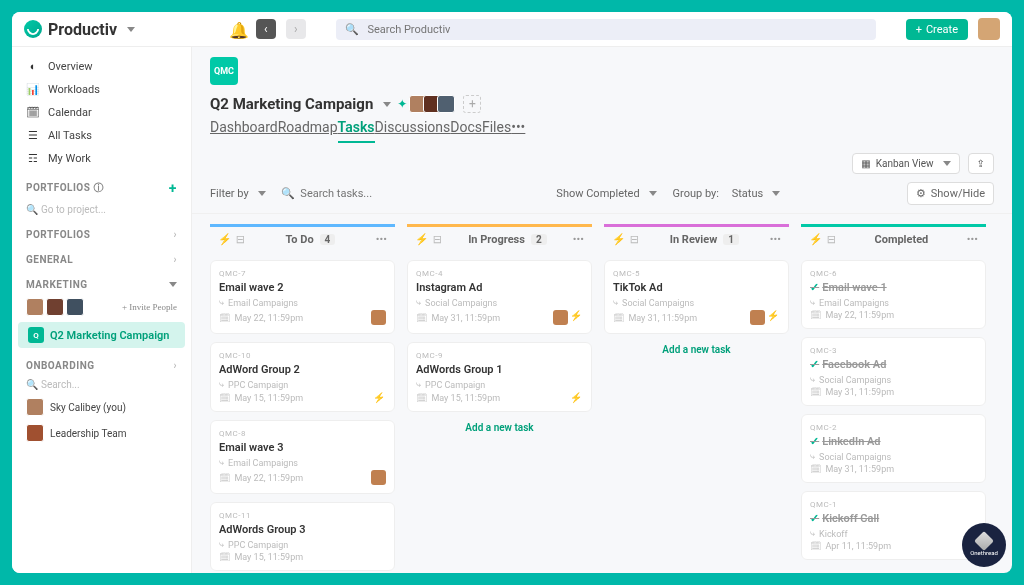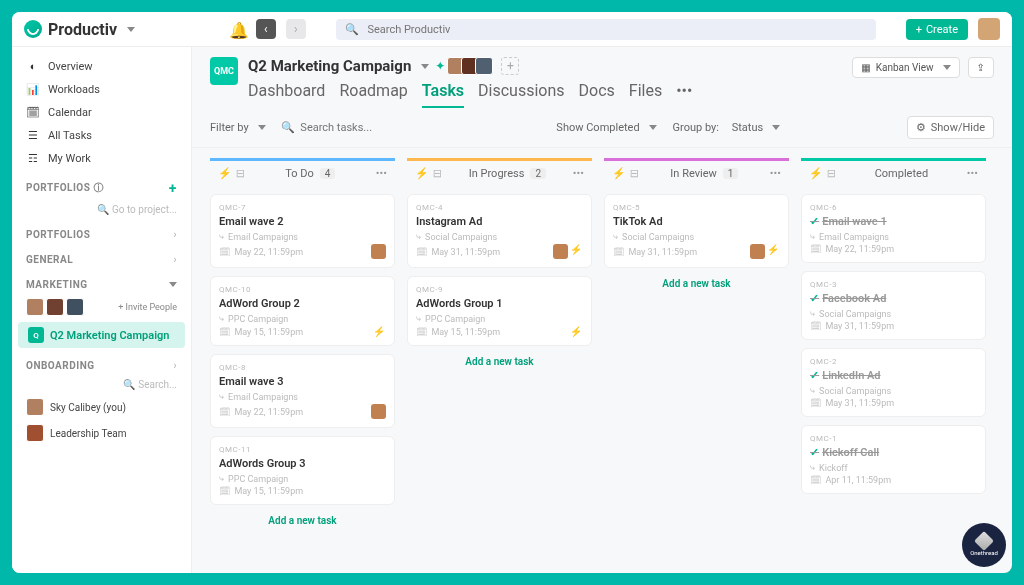--- a/index.html
+++ b/index.html
@@ -15,55 +15,55 @@
 .nav-btn.light { background:#e8e8ea; color:#aaa; }
 .search-bar { flex:1; max-width:540px; margin:0 20px; background:#eceef7; border-radius:4px; padding:4px 10px; display:flex; align-items:center; gap:8px; color:#888; font-size:11px; }
 .create-btn { background:#00b894; color:#fff; border:none; border-radius:4px; padding:4px 10px; font-size:11px; display:flex; align-items:center; gap:4px; cursor:pointer; }
 .avatar-img { width:22px; height:22px; border-radius:4px; background:#d4a574; }
 .main { flex:1; display:flex; overflow:hidden; }
 .sidebar { width:180px; background:#fff; border-right:1px solid #eee; padding:8px 0; font-size:11px; overflow-y:auto; }
 .side-item { display:flex; align-items:center; gap:8px; padding:5px 14px; color:#444; cursor:pointer; }
 .side-item .ico { width:14px; display:flex; justify-content:center; color:#333; }
 .side-section { padding:10px 14px 4px; color:#888; font-size:10px; font-weight:700; letter-spacing:.5px; display:flex; align-items:center; justify-content:space-between; }
 .side-section .chev-r { color:#bbb; font-size:10px; }
-.side-sub { padding:4px 14px; color:#bbb; font-size:10px;text-align:right; }
+.side-sub { padding:4px 14px; color:#bbb; font-size:10px; }
 .plus-add { color:#00b894; font-size:14px; font-weight:700; }
 .avatars-row { display:flex; align-items:center; gap:2px; padding:4px 14px; }
 .mini-av { width:18px; height:18px; border-radius:3px; background:#b08060; border:1px solid #fff; }
-.invite-link { color:#888; font-size:9px; margin-left:auto; }
+.invite-link { color:#888; font-size:9px; margin-left:auto;font-family:Liberation Serif, serif; }
 .proj-item { display:flex; align-items:center; gap:6px; padding:5px 10px; margin:2px 6px; border-radius:4px; cursor:pointer; }
 .proj-item.active { background:#d4f4ed; color:#00a07a; font-weight:600; }
 .proj-badge { width:16px; height:16px; border-radius:3px; background:#00b894; color:#fff; font-size:8px; display:flex; align-items:center; justify-content:center; }
 .dm-item { display:flex; align-items:center; gap:6px; padding:4px 14px; color:#444; font-size:10px; }
 .content { flex:1; display:flex; flex-direction:column; overflow:hidden; }
-.proj-header { padding:10px 18px 0; display:flex; align-items:flex-start; gap:10px; }
+.proj-header { padding:10px 18px 0; display:flex; align-items:flex-start; gap:10px;flex-direction:column; }
 .proj-logo { width:28px; height:28px; border-radius:4px; background:#00c9a7; color:#fff; font-size:9px; font-weight:700; display:flex; align-items:center; justify-content:center; }
 .proj-title-row { display:flex; align-items:center; gap:6px; }
 .proj-title { font-size:15px; font-weight:700; color:#333; }
 .spark { color:#00b894; font-size:12px; }
 .member-clust { display:flex; }
 .member-clust .mini-av { margin-left:-4px; }
 .plus-member { width:18px; height:18px; border-radius:3px; border:1px dashed #ccc; display:flex; align-items:center; justify-content:center; color:#aaa; font-size:12px; margin-left:2px; }
-.proj-tabs { display:flex; gap:14px; margin-top:6px; font-size:16px; color:#666; }
+.proj-tabs { display:flex; margin-top:6px; font-size:14px; color:#666;text-decoration:underline; }
 .proj-tab { padding:0 0 6px; cursor:pointer; }
 .proj-tab.active { color:#00a07a; border-bottom:2px solid #00b894; font-weight:600; }
 .view-ctrls { margin-left:auto; display:flex; gap:8px; align-items:flex-start; }
 .view-btn { border:1px solid #ddd; background:#fff; border-radius:4px; padding:4px 8px; font-size:10px; color:#555; display:flex; align-items:center; gap:5px; cursor:pointer; }
 .toolbar { display:flex; align-items:center; gap:16px; padding:8px 18px; font-size:11px; color:#666; border-bottom:1px solid #f0f0f0; }
 .tool-item { display:flex; align-items:center; gap:5px; cursor:pointer; }
 .search-input { border:none; outline:none; background:transparent; font-size:11px; color:#666; }
 .show-hide { margin-left:auto; border:1px solid #ddd; border-radius:4px; padding:4px 8px; background:#fff; cursor:pointer; display:flex; align-items:center; gap:5px; }
 .board { flex:1; display:flex; gap:12px; padding:10px 18px; overflow-x:auto; }
 .column { flex:0 0 185px; display:flex; flex-direction:column; }
 .col-head { display:flex; align-items:center; justify-content:space-between; padding:6px 8px; border-top:3px solid; background:transparent; font-size:11px; color:#666; }
 .col-todo .col-head { border-color:#5eb8ff; }
 .col-progress .col-head { border-color:#ffb84d; }
 .col-review .col-head { border-color:#d96fd9; }
 .col-done .col-head { border-color:#00c9a7; }
-.col-title { font-weight:400; display:flex; align-items:center; gap:6px; }
+.col-title { font-weight:700; display:flex; align-items:center; gap:6px; }
 .col-count { background:#eee; border-radius:3px; padding:0 5px; font-size:10px; }
 .col-menu { color:#999; cursor:pointer; }
 .col-head-icons { display:flex; gap:4px; color:#bbb; }
 .card { background:#fff; border:1px solid #eee; border-radius:6px; padding:8px; margin-top:8px; font-size:10px; color:#666; position:relative; }
 .card-id { color:#bbb; font-size:8px; letter-spacing:.5px; }
 .card-title { color:#333; font-weight:600; font-size:11px; margin:3px 0; }
 .card-title.done { text-decoration:line-through; color:#999; }
 .check-ic { color:#00b894; margin-right:3px; }
 .card-meta { display:flex; align-items:center; gap:4px; color:#bbb; font-size:9px; }
 .card-meta-row { display:flex; align-items:center; justify-content:space-between; margin-top:2px; }

